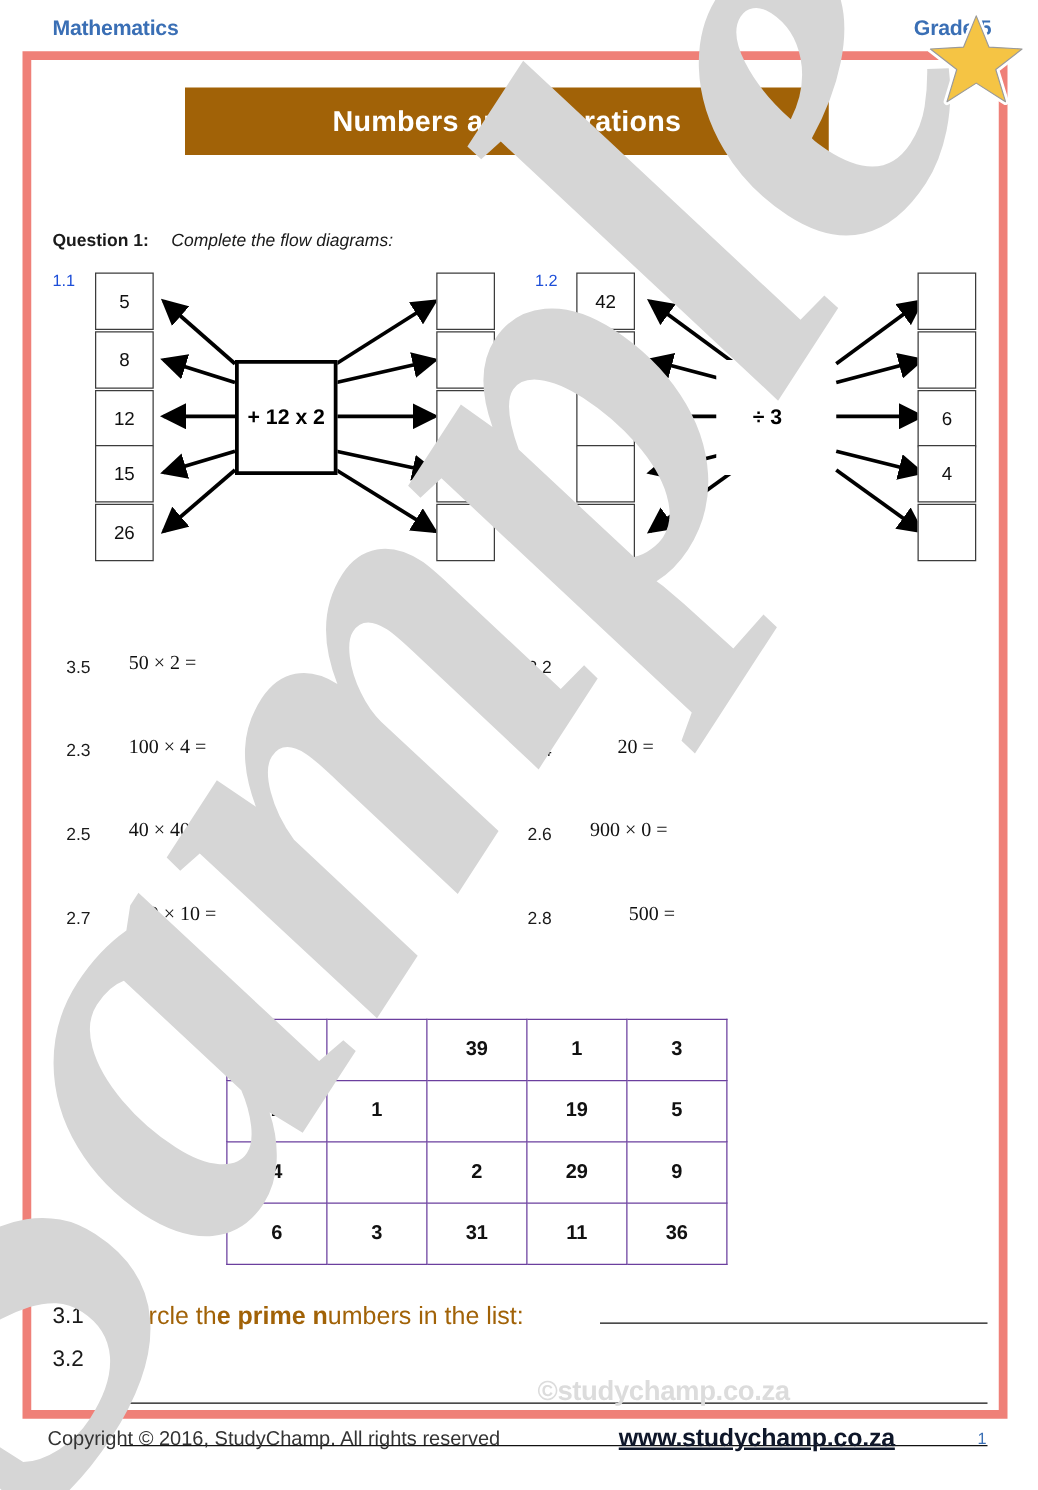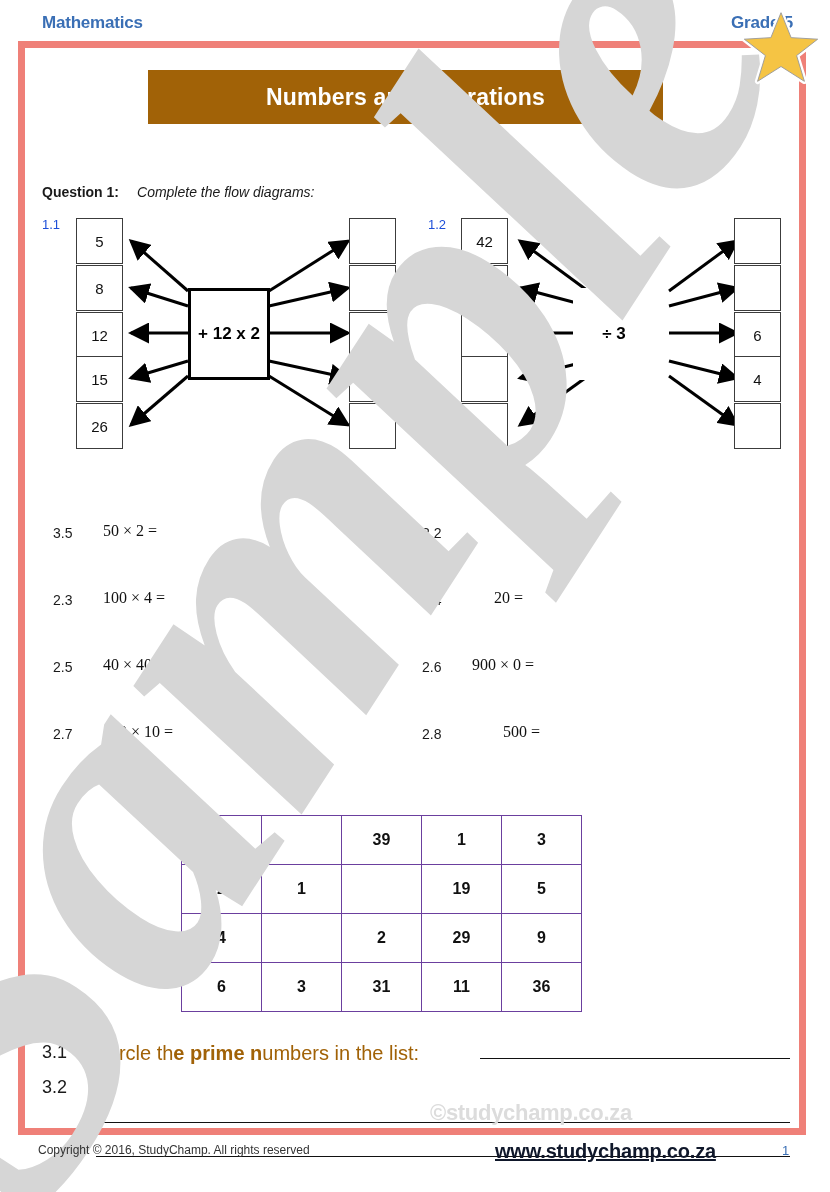--- a/index.html
+++ b/index.html
@@ -233,21 +233,21 @@
     left: 0;
     top: 1143px;
     width: 830px;
     height: 40px;
     z-index: 25;
   }
   #footer-copyright {
     position: absolute;
     left: 38px;
     top: 0;
-    font-size: 12px;
+    font-size: 16px;
     color: #333333;
     text-align: center;
   }
   #footer-url {
     position: absolute;
     left: 495px;
     top: -3px;
     font-size: 20px;
     font-weight: bold;
     color: #0f172a;

